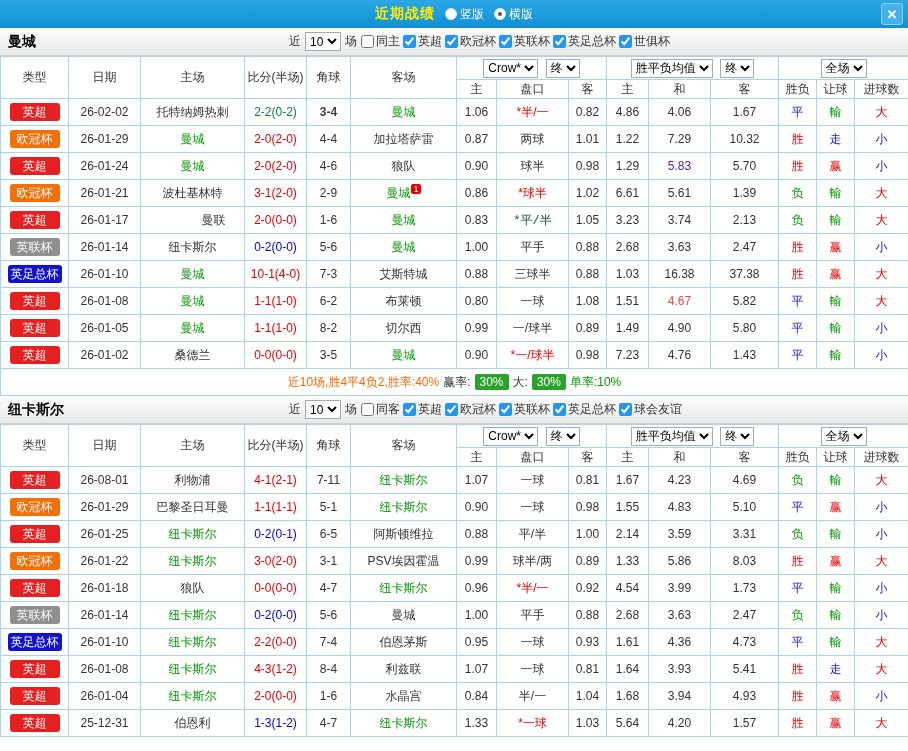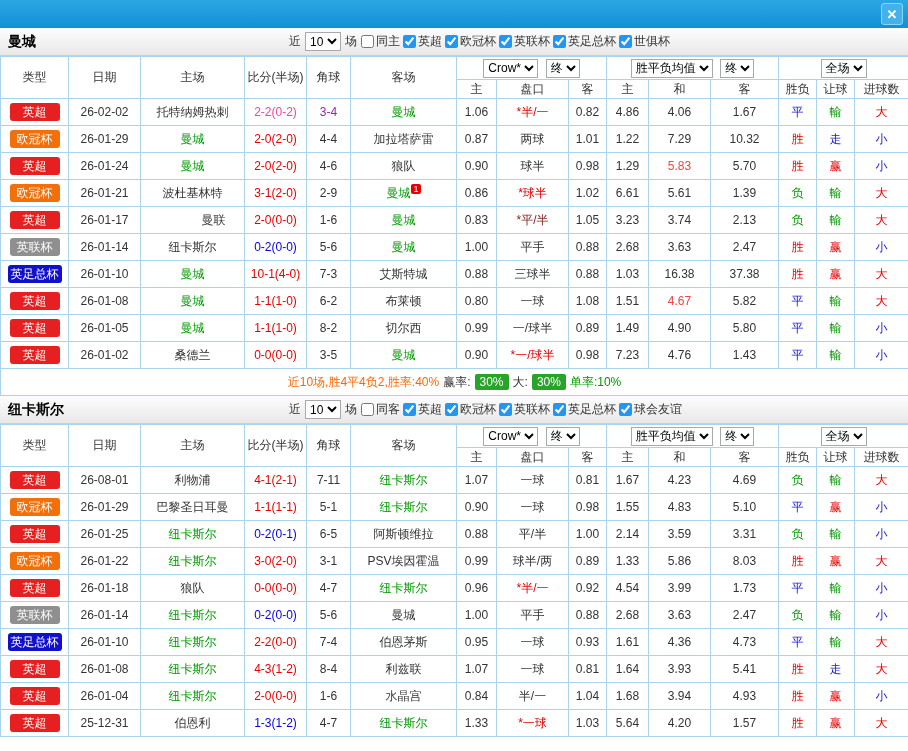--- a/index.html
+++ b/index.html
@@ -64,20 +64,31 @@
   .sum-orange { color:#f60; }
   .sum-plain  { color:#333; }
   .sum-green  { color:#090; }
   .sum-badge  { background:#28a428; color:#fff; padding:1px 5px; border-radius:2px; margin:0 2px; }
   .summary span { margin:0 2px; }
 </style>
 </head>
 <body>
 
 <header class="titlebar">
+  <div class="titlebar-center">
+    <span class="page-title">近期战绩</span>
+    <span class="radio-opt">
+      <span class="radio-dot"></span>
+      <span>竖版</span>
+    </span>
+    <span class="radio-opt">
+      <span class="radio-dot selected"></span>
+      <span>横版</span>
+    </span>
+  </div>
   <button class="close-btn">✕</button>
 </header>
 
 <div id="sections">
   <section class="team-section">
     <div class="team-bar">
       <span class="team-name">曼城</span>
       <div class="filters">
         <span class="flabel">近</span>
         <select class="count-select"><option>10</option></select>
@@ -156,22 +167,22 @@
           <th>胜负</th>
           <th>让球</th>
           <th>进球数</th>
         </tr>
       </thead>
       <tbody>
           <tr>
             <td><span class="type-badge" style="background: rgb(230, 32, 32);">英超</span></td>
             <td style="color: rgb(51, 51, 51);">26-02-02</td>
             <td style="color: rgb(51, 51, 51);">托特纳姆热刺</td>
-            <td style="color: #ec4899;">2-2(0-2)</td>
-            <td style="color: #a21caf;">3-4</td>
+            <td style="color: #15803d;">2-2(0-2)</td>
+            <td style="color: #404040; font-weight: bold;">3-4</td>
             <td style="color: rgb(0, 153, 0);">曼城</td>
             <td style="color: rgb(51, 51, 51);">1.06</td>
             <td style="color: rgb(230, 0, 0);">*半/一</td>
             <td style="color: rgb(51, 51, 51);">0.82</td>
             <td style="color: rgb(51, 51, 51);">4.86</td>
             <td style="color: rgb(51, 51, 51);">4.06</td>
             <td style="color: rgb(51, 51, 51);">1.67</td>
             <td style="color: rgb(22, 22, 217);">平</td>
             <td style="color: rgb(0, 153, 0);">輸</td>
             <td style="color: rgb(230, 0, 0);">大</td>
@@ -197,21 +208,21 @@
             <td><span class="type-badge" style="background: rgb(230, 32, 32);">英超</span></td>
             <td style="color: rgb(51, 51, 51);">26-01-24</td>
             <td style="color: rgb(0, 153, 0);">曼城</td>
             <td style="color: rgb(230, 0, 0);">2-0(2-0)</td>
             <td style="color: rgb(51, 51, 51);">4-6</td>
             <td style="color: rgb(51, 51, 51);">狼队</td>
             <td style="color: rgb(51, 51, 51);">0.90</td>
             <td style="color: rgb(51, 51, 51);">球半</td>
             <td style="color: rgb(51, 51, 51);">0.98</td>
             <td style="color: rgb(51, 51, 51);">1.29</td>
-            <td style="color: #ef4444;">5.83</td>
+            <td style="color: #4c1d95;">5.83</td>
             <td style="color: rgb(51, 51, 51);">5.70</td>
             <td style="color: rgb(230, 0, 0);">胜</td>
             <td style="color: rgb(230, 0, 0);">赢</td>
             <td style="color: rgb(22, 22, 217);">小</td>
           </tr>
           <tr>
             <td><span class="type-badge" style="background: rgb(242, 112, 10);">欧冠杯</span></td>
             <td style="color: rgb(51, 51, 51);">26-01-21</td>
             <td style="color: rgb(51, 51, 51);">波杜基林特</td>
             <td style="color: rgb(230, 0, 0);">3-1(2-0)</td>
@@ -228,21 +239,21 @@
             <td style="color: rgb(230, 0, 0);">大</td>
           </tr>
           <tr>
             <td><span class="type-badge" style="background: rgb(230, 32, 32);">英超</span></td>
             <td style="color: rgb(51, 51, 51);">26-01-17</td>
             <td style="color: rgb(51, 51, 51); padding-left: 44px;">曼联</td>
             <td style="color: rgb(230, 0, 0);">2-0(0-0)</td>
             <td style="color: rgb(51, 51, 51);">1-6</td>
             <td style="color: rgb(0, 153, 0);">曼城</td>
             <td style="color: rgb(51, 51, 51);">0.83</td>
-            <td style="color: #7f1d1d;">*平/半</td>
+            <td style="color: #14532d; font-family: Liberation Mono, monospace;">*平/半</td>
             <td style="color: rgb(51, 51, 51);">1.05</td>
             <td style="color: rgb(51, 51, 51);">3.23</td>
             <td style="color: rgb(51, 51, 51);">3.74</td>
             <td style="color: rgb(51, 51, 51);">2.13</td>
             <td style="color: rgb(0, 153, 0);">负</td>
             <td style="color: rgb(0, 153, 0);">輸</td>
             <td style="color: rgb(230, 0, 0);">大</td>
           </tr>
           <tr>
             <td><span class="type-badge" style="background: rgb(143, 143, 143);">英联杯</span></td>

